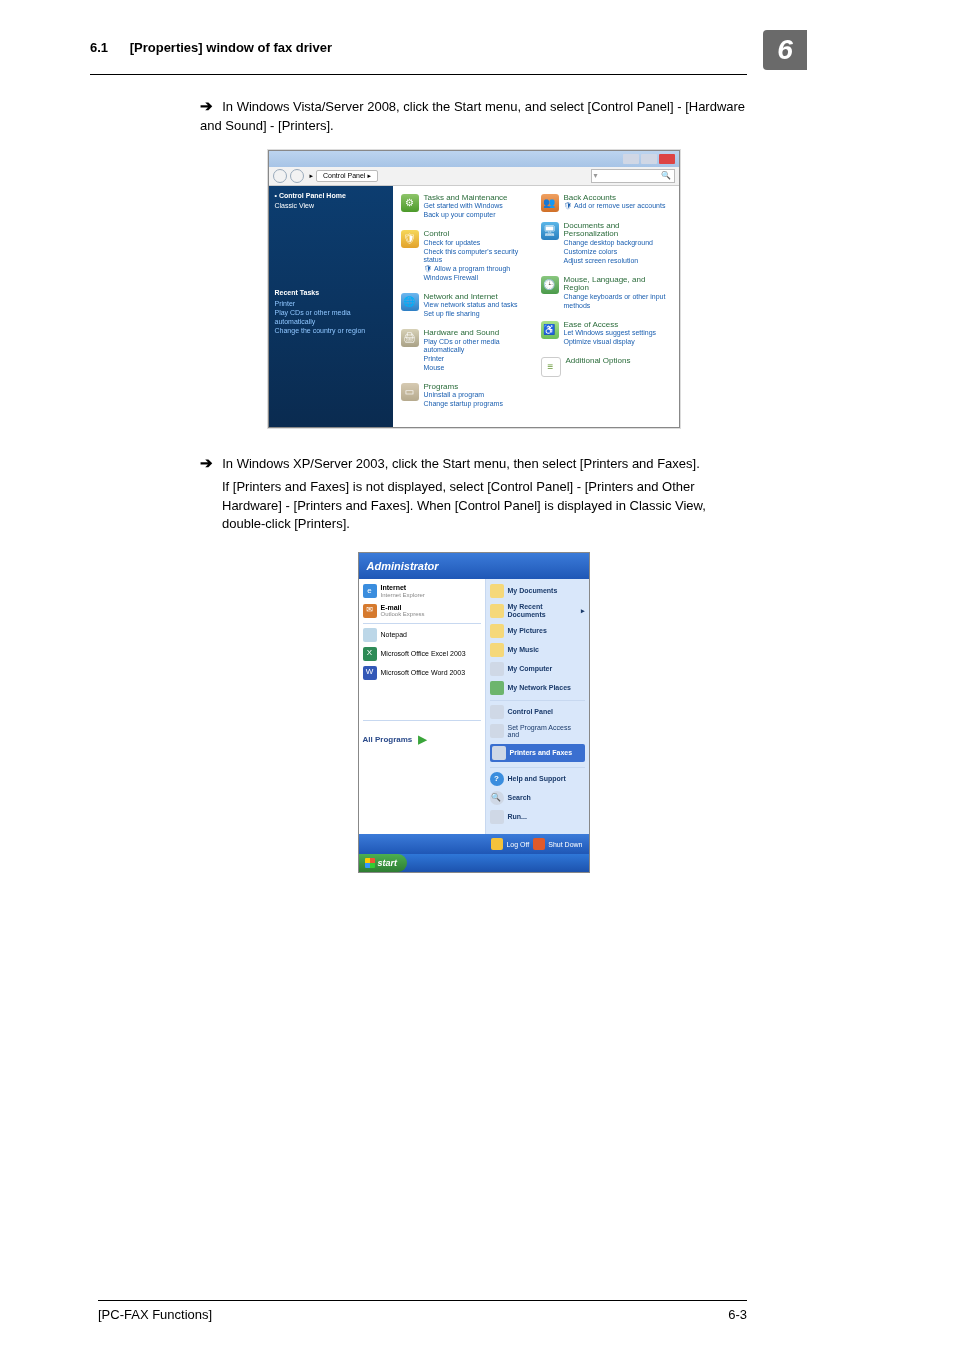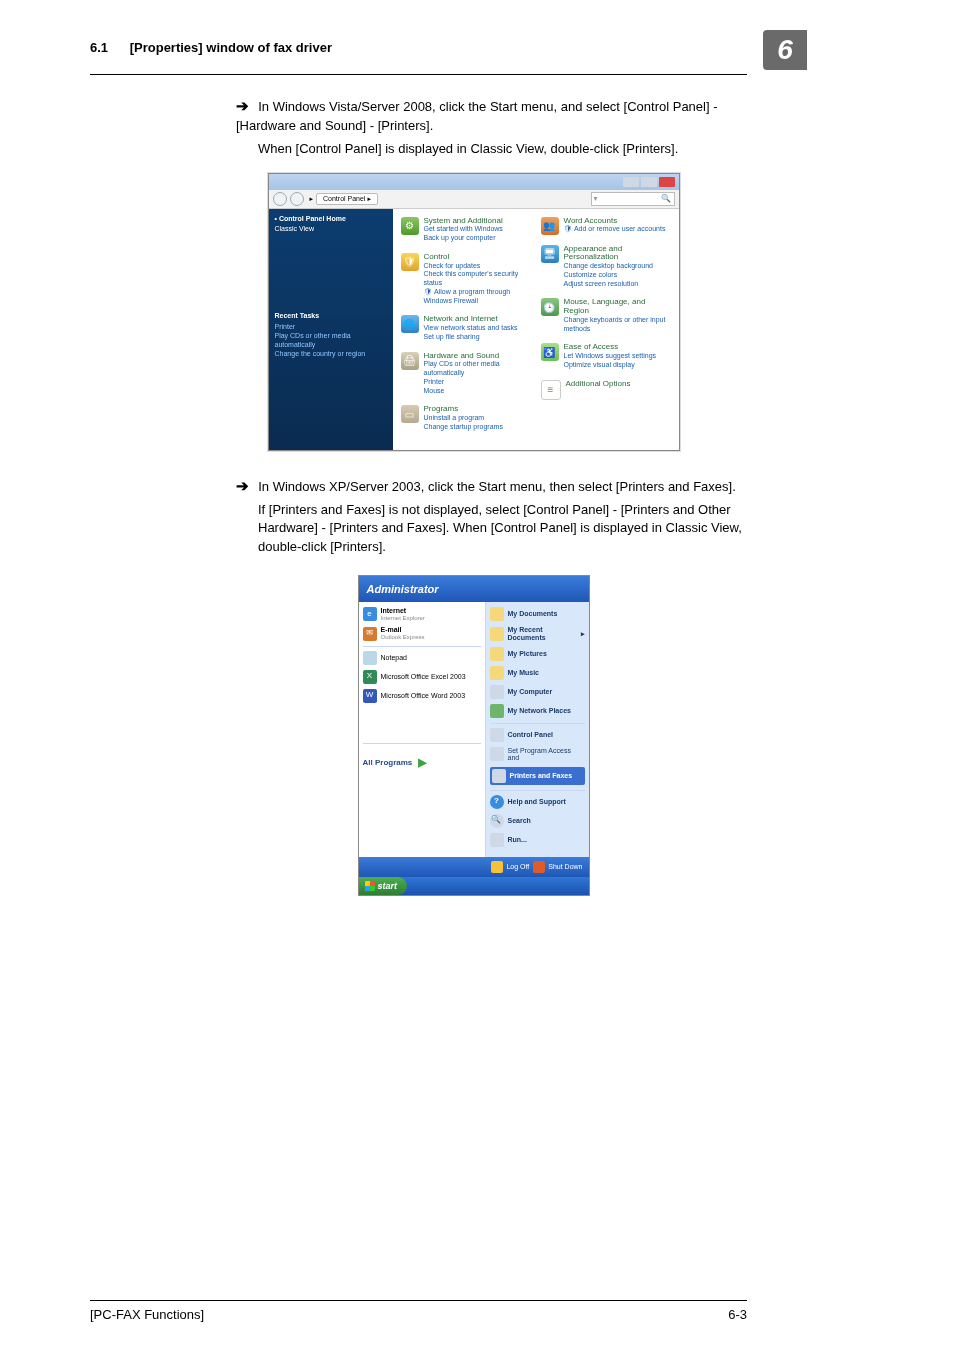--- a/index.html
+++ b/index.html
@@ -52,21 +52,20 @@
   }
   .arrow-bullet {
     font-size: 15px;
     margin-right: 6px;
     font-weight: bold;
   }
   .para {
     font-size: 13px;
     line-height: 1.45;
     margin-bottom: 4px;
-    margin-left: 36px;
   }
   .indent { padding-left: 22px; }
 
   
   .cp-window {
     width: 410px;
     margin: 14px auto 24px auto;
     border: 1px solid #888;
     font-size: 8px;
     box-shadow: 0 0 0 1px #dcdcdc;
@@ -177,21 +176,21 @@
   .xp-logoff .btn{display:flex;align-items:center;gap:3px;color:#fff;font-size:7px;}
   .logoff-ic{width:12px;height:12px;background:#f5c23a;border-radius:2px;}
   .shut-ic{width:12px;height:12px;background:#e05a2a;border-radius:2px;}
   .xp-taskbar{height:18px;background:linear-gradient(#2f77d8,#1c52ad);display:flex;align-items:flex-start;}
   .start-btn{height:18px;background:linear-gradient(#4caf50,#2e7d32);color:#fff;font-style:italic;font-weight:bold;font-size:9px;padding:0 10px 0 6px;display:flex;align-items:center;border-top-right-radius:9px;border-bottom-right-radius:9px;gap:3px;}
   .start-logo{width:10px;height:10px;background:conic-gradient(#e53 0 25%,#3c3 0 50%,#39f 0 75%,#fc0 0);border-radius:1px;}
 
   .footer-row{
     position:absolute;
     bottom:28px;
-    left:90px;
+    left:98px;
     right:60px;
     border-top:1px solid #000;
     display:flex;
     justify-content:space-between;
     padding-top:6px;
     font-size:13px;
   }
 </style>
 </head>
 <body>
@@ -205,21 +204,20 @@
     </div>
     <div class="header-badge">6</div>
   </div>
 
   <div class="content">
 
     <div class="para">
       <span class="arrow-bullet">➔</span>
       <span>In Windows Vista/Server 2008, click the Start menu, and select [Control Panel] - [Hardware and Sound] - [Printers].</span>
     </div>
-    <div class="para indent">When [Control Panel] is displayed in Classic View, double-click [Printers].</div>
 
     <div class="cp-window">
       <div class="cp-titlebar">
         <div class="tb-btn min"></div>
         <div class="tb-btn max"></div>
         <div class="tb-btn"></div>
       </div>
       <div class="cp-navbar">
         <div class="navcircle"></div>
         <div class="navcircle"></div>
@@ -240,21 +238,21 @@
             <span class="recent-link">Play CDs or other media automatically</span>
             <span class="recent-link">Change the country or region</span>
           </div>
         </div>
         <div class="cp-main">
           <div class="cp-cols">
             <div class="cp-col">
               <div class="cp-item">
                 <div class="cp-icon ic-green">⚙</div>
                 <div>
-                  <div class="cp-head">System and Additional</div>
+                  <div class="cp-head">Tasks and Maintenance</div>
                   <span class="cp-sub">Get started with Windows</span>
                   <span class="cp-sub">Back up your computer</span>
                 </div>
               </div>
               <div class="cp-item">
                 <div class="cp-icon ic-shield">🛡</div>
                 <div>
                   <div class="cp-head">Control</div>
                   <span class="cp-sub">Check for updates</span>
                   <span class="cp-sub">Check this computer's security status</span>
@@ -284,28 +282,28 @@
                   <div class="cp-head">Programs</div>
                   <span class="cp-sub">Uninstall a program</span>
                   <span class="cp-sub">Change startup programs</span>
                 </div>
               </div>
             </div>
             <div class="cp-col">
               <div class="cp-item">
                 <div class="cp-icon ic-user">👥</div>
                 <div>
-                  <div class="cp-head">Word Accounts</div>
+                  <div class="cp-head">Back Accounts</div>
                   <span class="cp-sub">🛡 <span>Add or remove user accounts</span></span>
                 </div>
               </div>
               <div class="cp-item">
                 <div class="cp-icon ic-appear">🖥</div>
                 <div>
-                  <div class="cp-head">Appearance and Personalization</div>
+                  <div class="cp-head">Documents and Personalization</div>
                   <span class="cp-sub">Change desktop background</span>
                   <span class="cp-sub">Customize colors</span>
                   <span class="cp-sub">Adjust screen resolution</span>
                 </div>
               </div>
               <div class="cp-item">
                 <div class="cp-icon ic-clock">🕒</div>
                 <div>
                   <div class="cp-head">Mouse, Language, and Region</div>
                   <span class="cp-sub">Change keyboards or other input methods</span>

